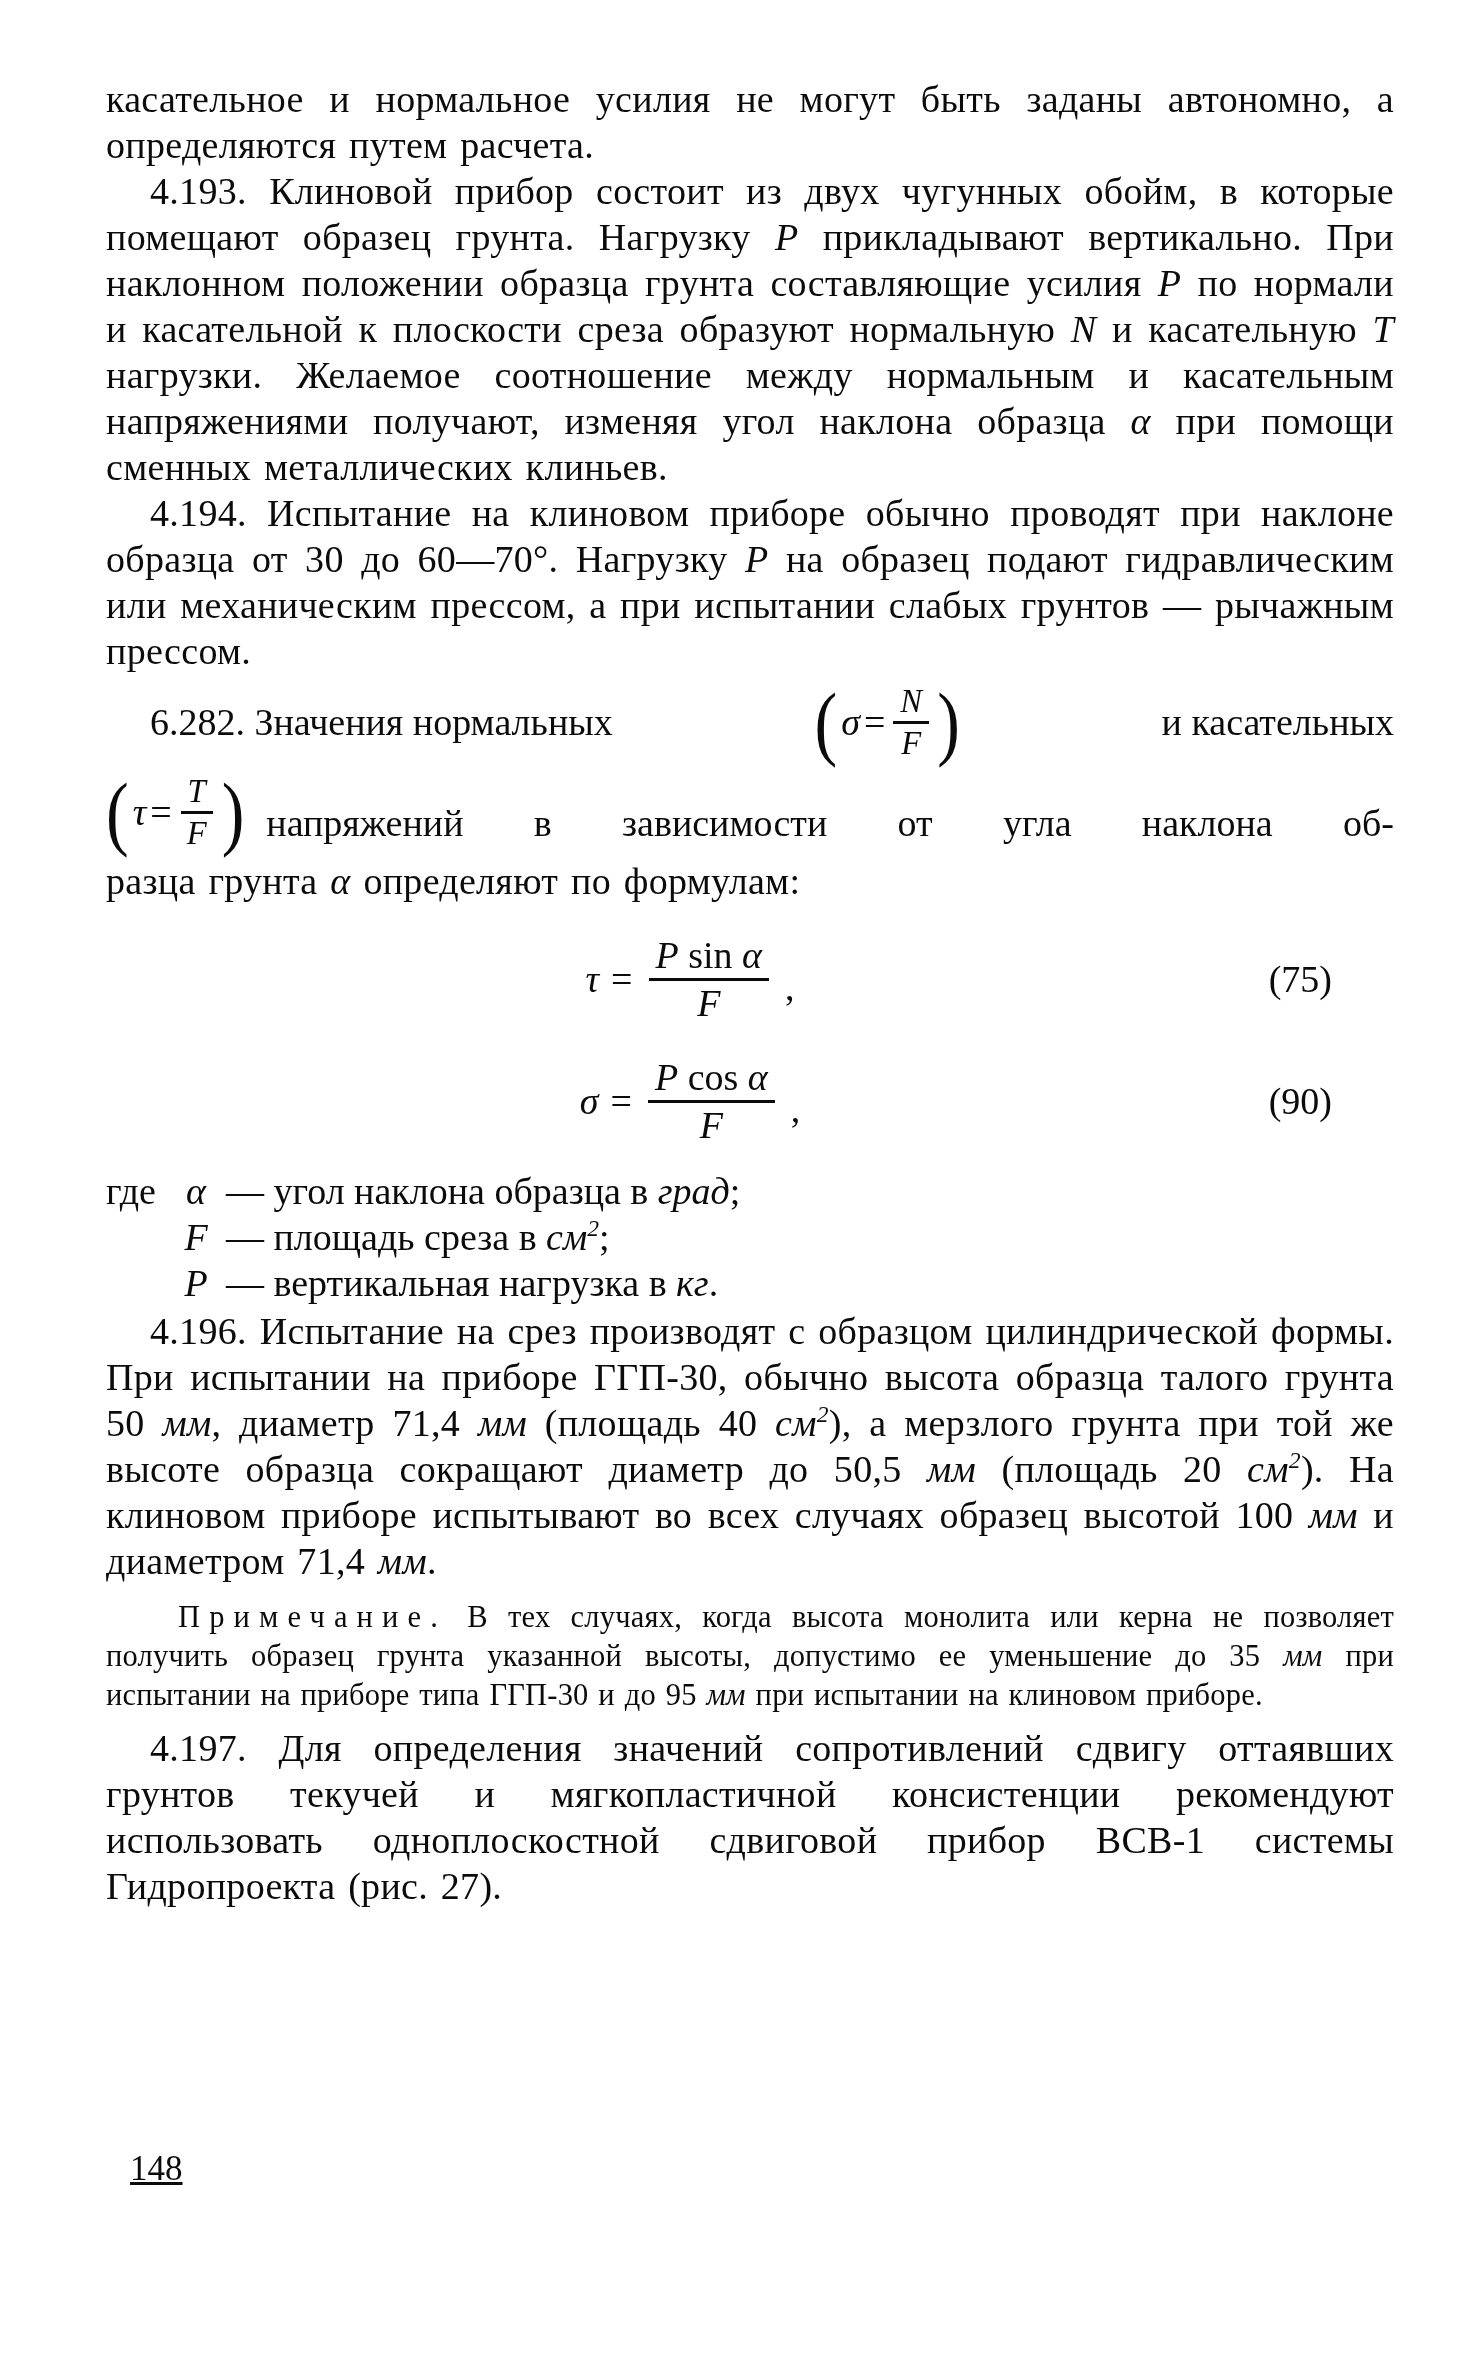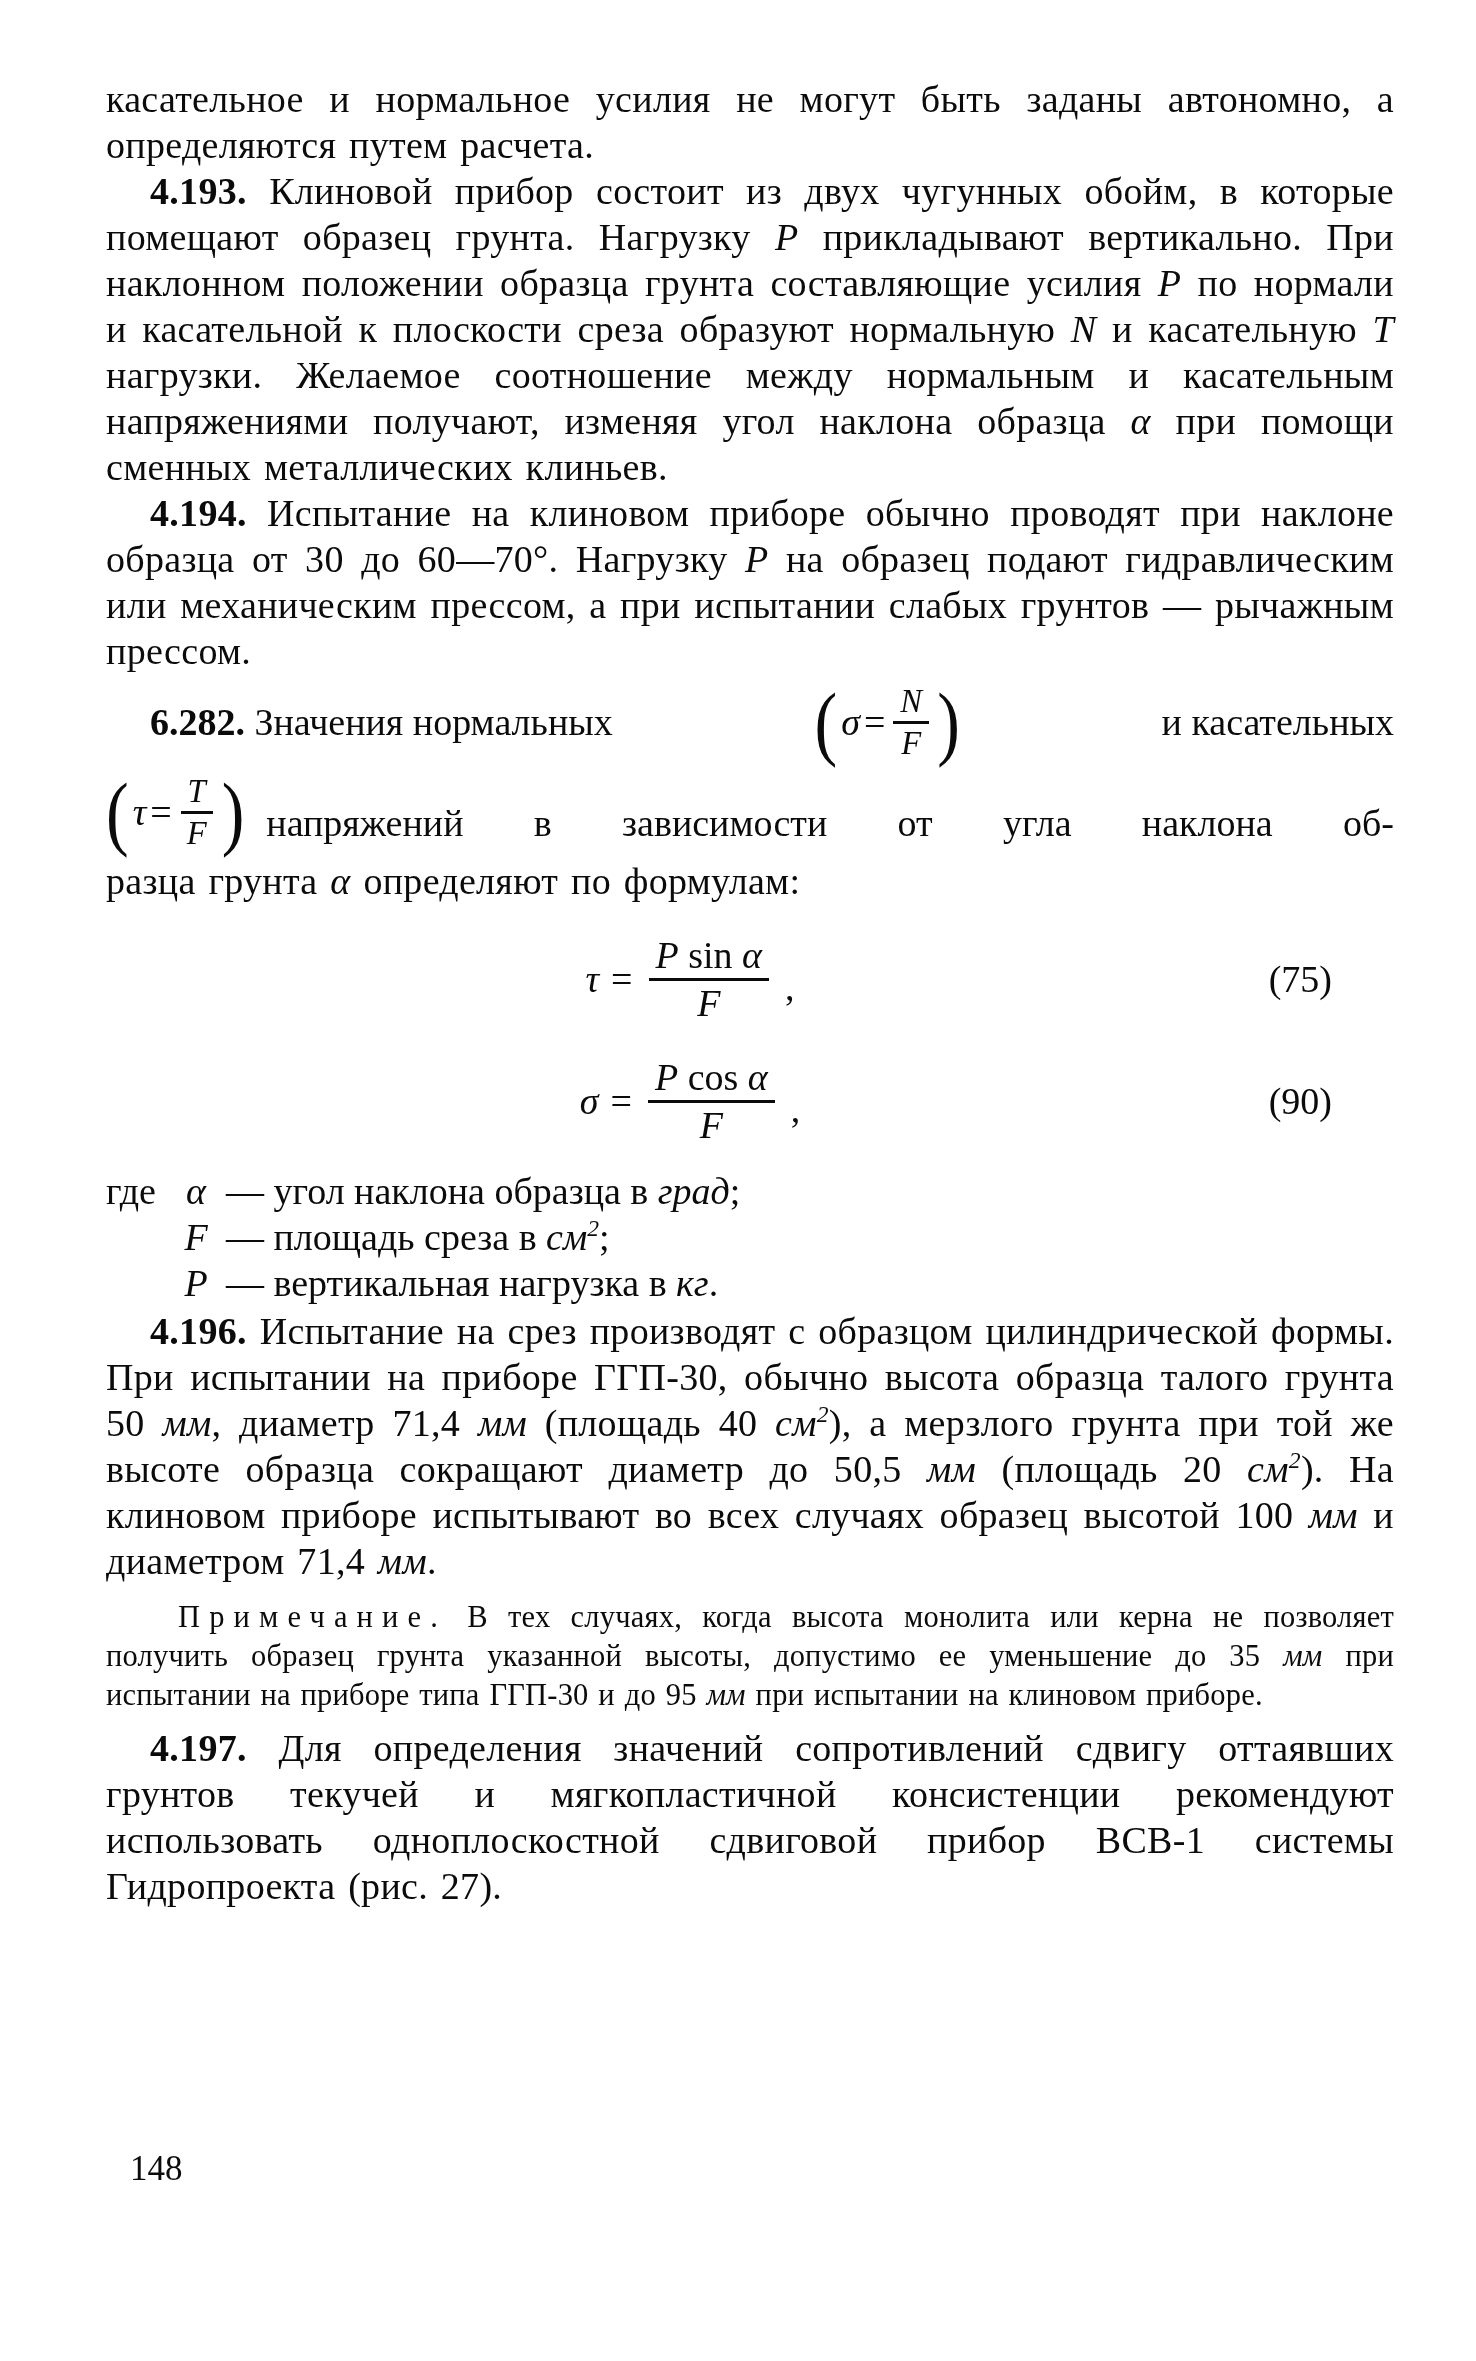--- a/index.html
+++ b/index.html
@@ -10,21 +10,21 @@
     background:#ffffff;
     box-sizing:border-box;
     padding:76px 82px 0 106px;
     font-family:"Liberation Serif", serif;
     font-size:38px;
     line-height:46px;
     color:#0b0b0b;
     overflow:hidden;
   }
   .i{font-style:italic;}
-  .b{font-weight:bold;}
+  .b{font-weight:normal;}
   .sp{letter-spacing:0.30em;margin-left:20px;}
   sup{font-size:0.62em;line-height:0;}
   .body-p{
     margin:0;
     text-align:justify;
     text-indent:44px;
     letter-spacing:0.3px;
     word-spacing:3px;
   }
   .no-indent{text-indent:0;}
@@ -76,20 +76,21 @@
   .note{
     margin:14px 0 10px 0;
     font-size:30.5px;line-height:39px;
     text-align:justify;text-indent:52px;
     letter-spacing:0.2px;word-spacing:2px;
   }
 
   .page-number{
     position:absolute;left:130px;top:2146px;
     font-size:35px;
+    text-decoration:underline;
   }
 </style>
 </head>
 <body>
 
 <div class="page">
 
   <p class="body-p no-indent"><span>касательное и нормальное усилия не могут быть заданы автономно, а определяются путем расчета.</span></p>
 
   <p class="body-p"><span class="b">4.193.</span><span> Клиновой прибор состоит из двух чугунных обойм, в которые помещают образец грунта. Нагрузку </span><span class="i">Р</span><span> прикладывают вертикально. При наклонном положении образца грунта составляющие усилия </span><span class="i">Р</span><span> по нормали и касательной к плоскости среза образуют нормальную </span><span class="i">N</span><span> и касательную </span><span class="i">Т</span><span> нагрузки. Желаемое соотношение между нормальным и касательным напряжениями получают, изменяя угол наклона образца </span><span class="i">α</span><span> при помощи сменных металлических клиньев.</span></p>

